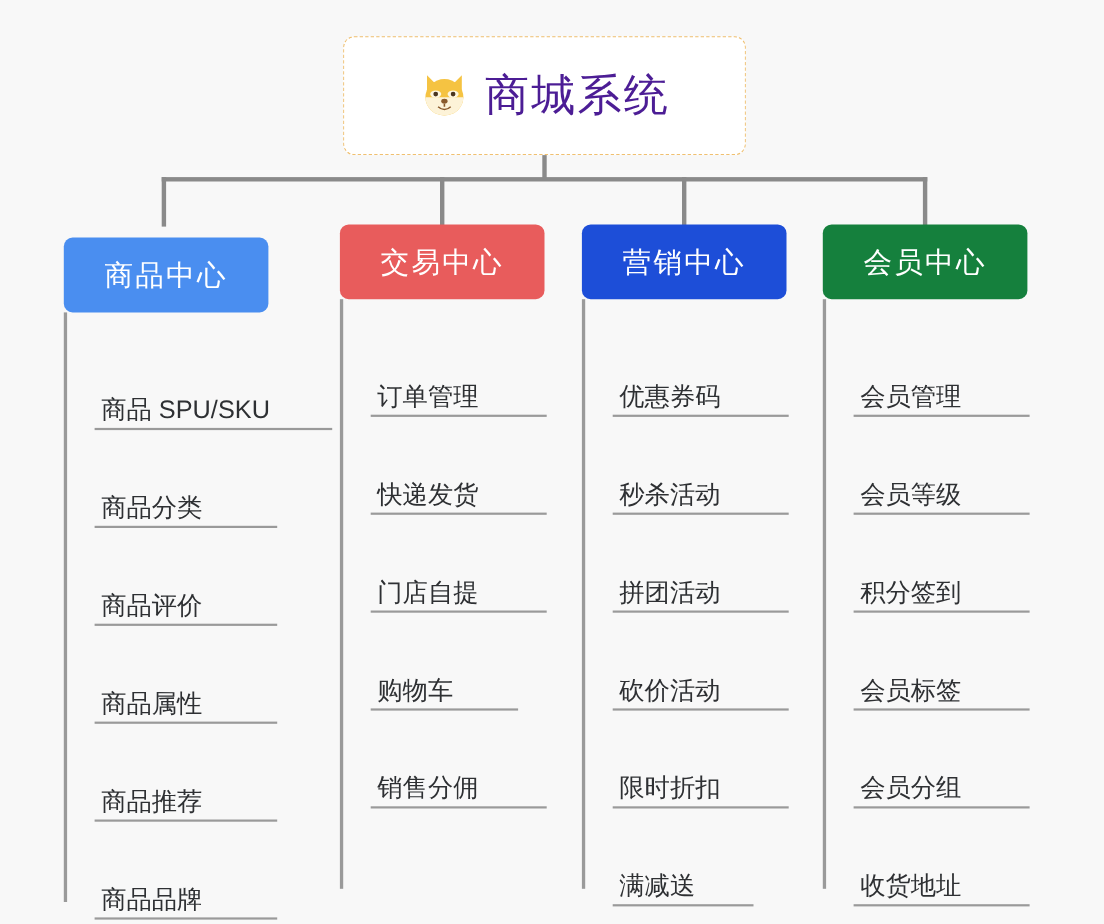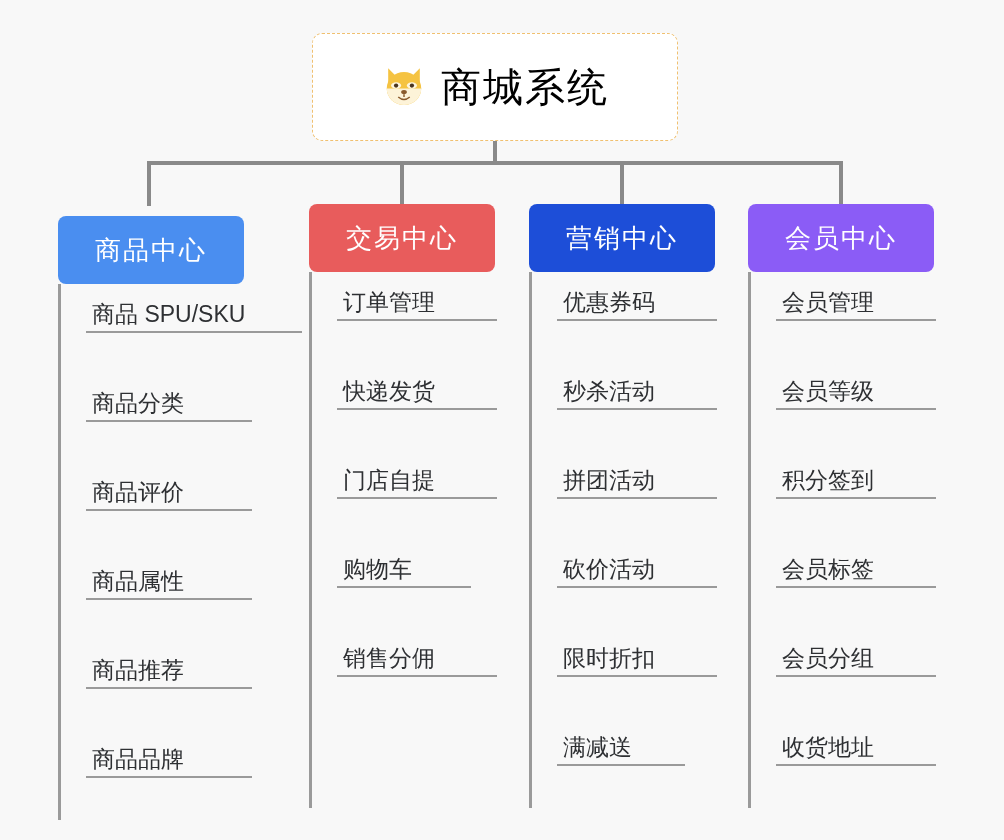--- a/index.html
+++ b/index.html
@@ -85,21 +85,21 @@
     left: 0;
     top: 0;
     width: 3px;
     background: #9a9a9a;
   }
   .leaf {
     position: relative;
     height: 89px;
     box-sizing: border-box;
     display: flex;
-    align-items: flex-start;
+    align-items: flex-end;
   }
   .leaf-label {
     position: relative;
     margin-left: 28px;
     padding: 0 6px 6px 6px;
     font-size: 23px;
     line-height: 1.1;
     color: #2e3033;
     white-space: nowrap;
   }
@@ -129,21 +129,21 @@
       <ellipse cx="32" cy="34" rx="24" ry="23" fill="#f5c342"></ellipse>
       <path d="M8 34 a24 23 0 0 0 48 0 Z" fill="#fdf3d8"></path>
       <ellipse cx="21" cy="30" rx="7" ry="4.5" fill="#fdf6e0"></ellipse>
       <ellipse cx="43" cy="30" rx="7" ry="4.5" fill="#fdf6e0"></ellipse>
       <ellipse cx="21" cy="30" rx="3" ry="3" fill="#4a3520"></ellipse>
       <ellipse cx="43" cy="30" rx="3" ry="3" fill="#4a3520"></ellipse>
       <ellipse cx="32" cy="39" rx="4" ry="3" fill="#8a5a2b"></ellipse>
       <path d="M32 42 L32 46" stroke="#8a5a2b" stroke-width="2" fill="none"></path>
       <path d="M24 46 q8 7 16 0" stroke="#8a5a2b" stroke-width="2" fill="none"></path>
     </svg>
-    <div class="root-title" style="color: #000000;">商城系统</div>
+    <div class="root-title" style="color: #4c1d95;">商城系统</div>
   </div>
 
   <div class="conn conn-v" style="left: 493px; top: 141px; height: 23px; background: rgb(138, 138, 138);"></div>
   <div class="conn conn-h" style="left: 147px; top: 161px; width: 696px; background: rgb(138, 138, 138);"></div>
   <div class="conn conn-v" style="left: 147px; top: 161px; height: 45px; background: rgb(138, 138, 138);"></div>
   <div class="conn conn-v" style="left: 400px; top: 161px; height: 45px; background: rgb(138, 138, 138);"></div>
   <div class="conn conn-v" style="left: 620px; top: 161px; height: 45px; background: rgb(138, 138, 138);"></div>
   <div class="conn conn-v" style="left: 839px; top: 161px; height: 45px; background: rgb(138, 138, 138);"></div>
 
   <div class="column col-0" style="left:58px;">
@@ -212,21 +212,21 @@
       <div class="leaf">
         <div class="leaf-label">限时折扣<span class="leaf-underline"></span></div>
       </div>
       <div class="leaf">
         <div class="leaf-label">满减送<span class="leaf-underline" style="width:128px;"></span></div>
       </div>
     </div>
   </div>
 
   <div class="column col-3" style="left:748px;">
-    <div class="col-header" style="width: 186px; background: #8b5cf6;">会员中心</div>
+    <div class="col-header" style="width: 186px; background: #15803d;">会员中心</div>
     <div class="col-body">
       <div class="trunk" style="height:536px;"></div>
       <div class="leaf">
         <div class="leaf-label">会员管理<span class="leaf-underline"></span></div>
       </div>
       <div class="leaf">
         <div class="leaf-label">会员等级<span class="leaf-underline"></span></div>
       </div>
       <div class="leaf">
         <div class="leaf-label">积分签到<span class="leaf-underline"></span></div>

